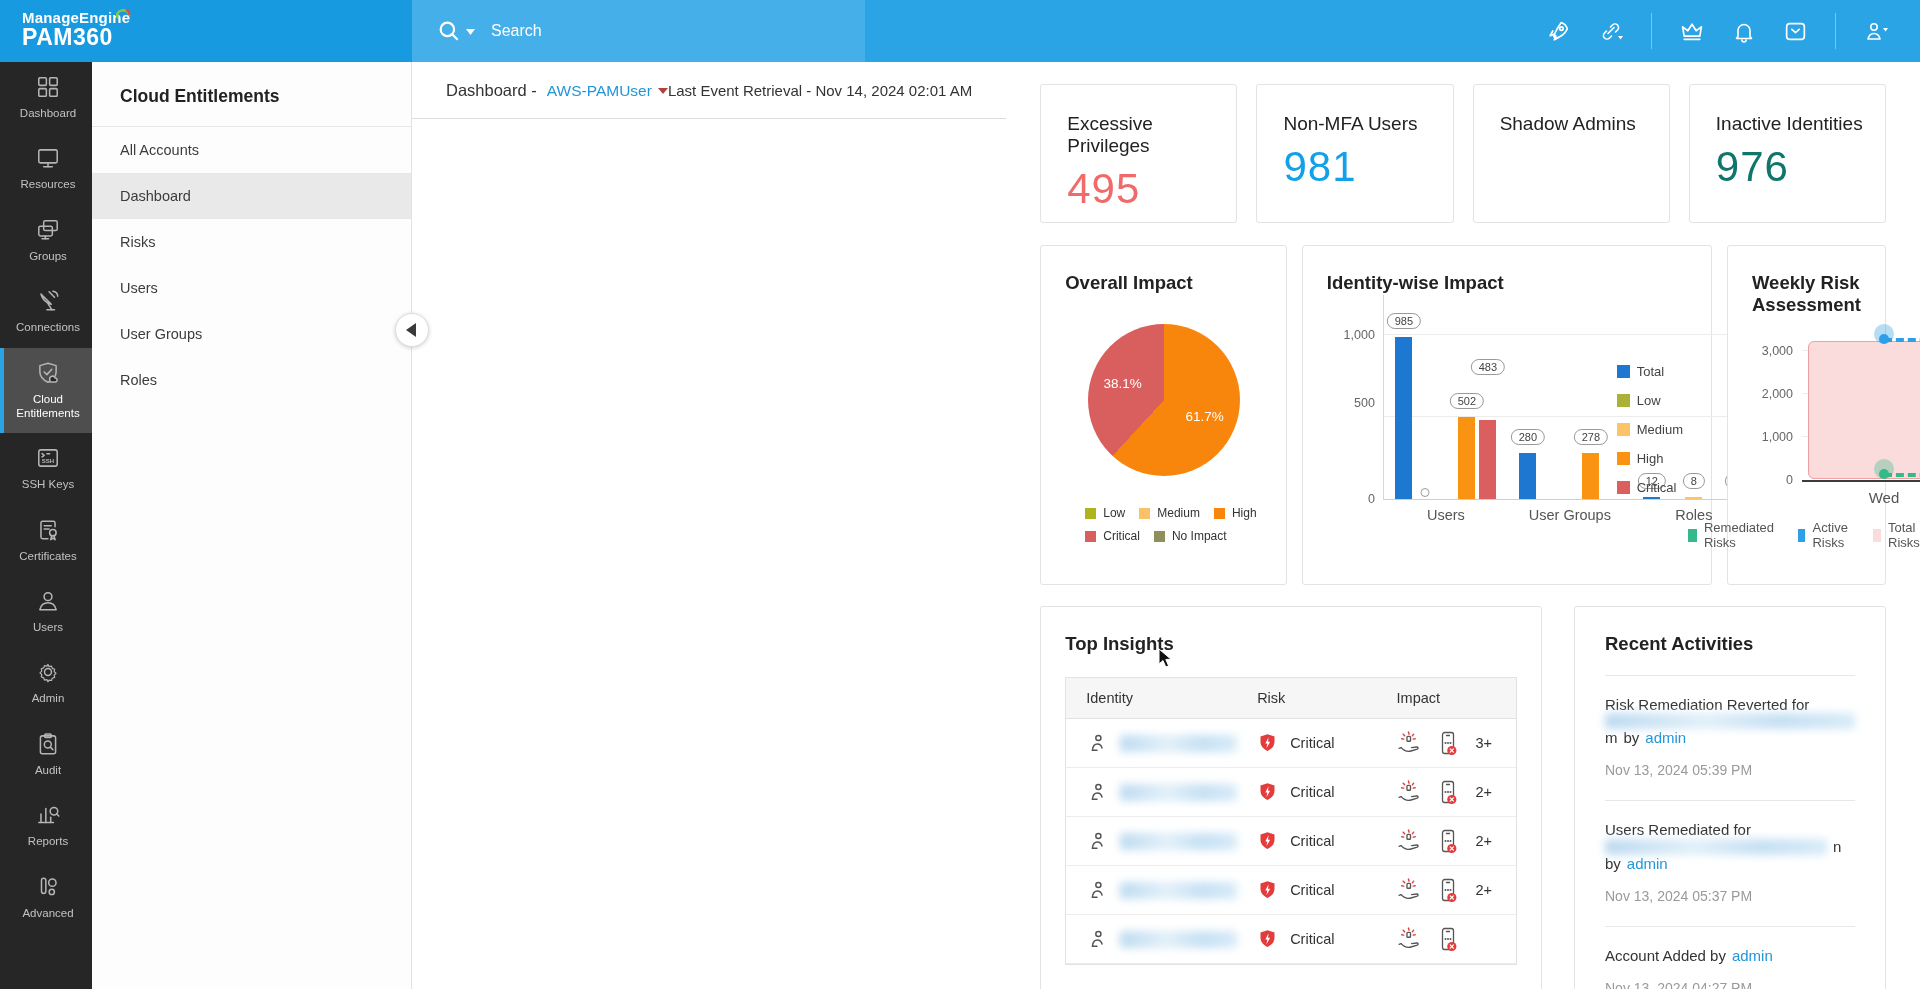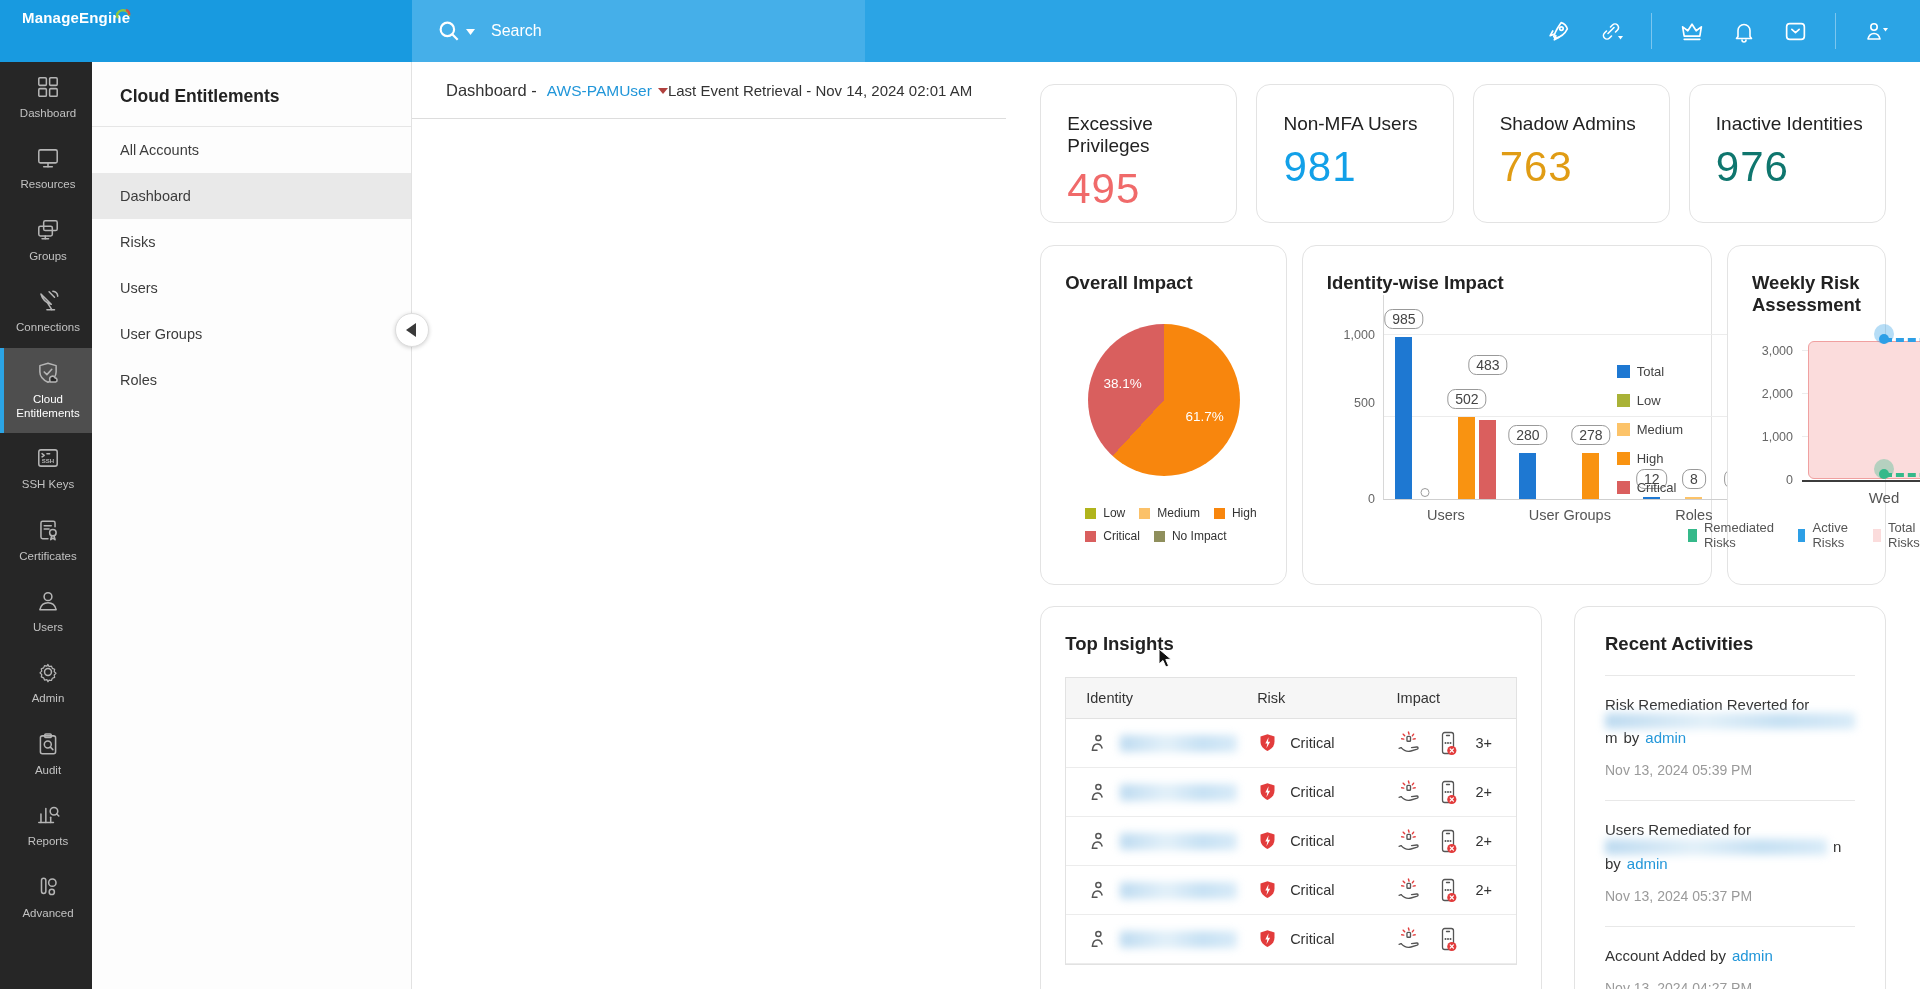--- a/index.html
+++ b/index.html
@@ -45,21 +45,21 @@
   .page-header { height:57px; flex-shrink:0; border-bottom:1px solid #ddd; display:flex; align-items:center;
     justify-content:space-between; padding:0 34px; }
   .ph-title { font-size:16.5px; color:#333; font-weight:400; }
   .ph-account { font-size:15.5px; margin-left:10px; cursor:pointer; }
   .ph-caret { display:inline-block; width:0; height:0; border-left:5px solid transparent; border-right:5px solid transparent;
     border-top:6px solid #b0413e; margin-left:6px; vertical-align:middle; }
   .ph-right { font-size:15px; color:#333; }
 
   .content { flex:1; padding:22px 34px 0; overflow:hidden; background:#fff; }
 
-  .card { background:#fff; border:1px solid #e3e3e3; border-radius:14px; }
+  .card { background:#fff; border:1px solid #e3e3e3; border-radius:3px; }
   .card-title { font-size:18.5px; font-weight:600; color:#222; }
 
   
   .stats-row { display:flex; gap:19px; height:139px; }
   .stat-card { flex:1; padding:28px 0 0 26px; cursor:pointer; }
   .stat-label { font-size:19px; color:#222; font-weight:500; }
   .stat-value { font-size:42px; margin-top:8px; font-weight:400; letter-spacing:1px; }
 
   
   .charts-row { display:flex; gap:15px; margin-top:22px; height:340px; }
@@ -73,21 +73,21 @@
   .lg-entry { display:flex; align-items:center; gap:7px; font-size:12px; color:#333; cursor:pointer; }
   .lg-sq { width:11px; height:11px; display:inline-block; }
 
   .bar-plot { position:absolute; left:80px; bottom:84px; width:372px; height:205px;
     border-left:1px solid #d8d8d8; border-bottom:1px solid #cfcfcf; }
   .gridline { position:absolute; left:0; width:100%; height:1px; background:#ececec; }
   .ytick { position:absolute; right:100%; margin-right:9px; transform:translateY(50%); font-size:12.5px; color:#666; white-space:nowrap; }
   .vbar { position:absolute; bottom:0; width:17px; }
   .ring { position:absolute; width:9px; height:9px; border:1.5px solid #9b9b9b; border-radius:50%; background:#fff; bottom:2px; transform:translateX(-50%); }
   .bar-label { position:absolute; transform:translateX(-50%); border:1.5px solid #999; border-radius:8px;
-    background:#fff; padding:1px 7px; font-size:14px; color:#444; white-space:nowrap; }
+    background:#fff; padding:1px 7px; font-size:11px; color:#444; white-space:nowrap; }
   .cat-label { position:absolute; top:100%; margin-top:8px; transform:translateX(-50%); font-size:14.5px; color:#555; }
   .bar-legend { position:absolute; right:28px; top:118px; display:flex; flex-direction:column; gap:14px; }
   .bar-legend .lg-entry { font-size:13px; color:#444; }
   .bar-legend .lg-sq { width:13px; height:13px; }
 
   .wk-plot { position:absolute; left:74px; top:86px; width:340px; height:150px; border-bottom:2px solid #3c3c3c; }
   .wk-bar { position:absolute; bottom:1px; width:152px; border-radius:6px; border:1px solid #f0a0a0; }
   .wk-line { position:absolute; height:0; border-top:4px dashed; }
   .wk-dot-outer { position:absolute; width:20px; height:20px; border-radius:50%; transform:translate(-50%,-50%); opacity:.35; }
   .wk-dot-inner { position:absolute; width:10px; height:10px; border-radius:50%; transform:translate(-50%,-50%); }
@@ -124,20 +124,21 @@
 
 <div class="topbar">
   <div class="logo">
     <span class="swirl">
       <svg width="16" height="12" viewBox="0 0 16 12">
           <path d="M2 10 A6 5 0 1 1 13 8" fill="none" stroke="#8dc63f" stroke-width="2.4"></path>
           <path d="M10 2 A5 4 0 0 1 13 7" fill="none" stroke="#d94f43" stroke-width="2.4"></path>
         </svg>
     </span>
     <div class="brand1">ManageEngine</div>
+    <div class="brand2">PAM360</div>
   </div>
   <div class="searchwrap">
     <span style="display:flex;align-items:center;gap:4px;">
       <svg width="26" height="26" viewBox="0 0 24 24" fill="none" stroke="#fff" stroke-width="2">
           <circle cx="10.5" cy="10.5" r="6.2"></circle>
           <line x1="15" y1="15" x2="20" y2="20"></line>
         </svg>
       <svg width="9" height="7" viewBox="0 0 9 7">
           <polygon points="0,1 9,1 4.5,7" fill="#fff"></polygon>
         </svg>
@@ -293,21 +294,20 @@
           <div class="card stat-card">
             <div class="stat-label">Excessive Privileges</div>
             <div class="stat-value" style="color: rgb(240, 106, 106);">495</div>
           </div>
           <div class="card stat-card">
             <div class="stat-label">Non-MFA Users</div>
             <div class="stat-value" style="color: rgb(18, 160, 232);">981</div>
           </div>
           <div class="card stat-card">
             <div class="stat-label">Shadow Admins</div>
-            <div class="stat-value" style="color: rgb(224, 156, 20);">763</div>
           </div>
           <div class="card stat-card">
             <div class="stat-label">Inactive Identities</div>
             <div class="stat-value" style="color: #0f766e;">976</div>
           </div>
         </div>
 
       <div class="charts-row">
         <div class="card pie-card">
           <div class="card-title">Overall Impact</div>

